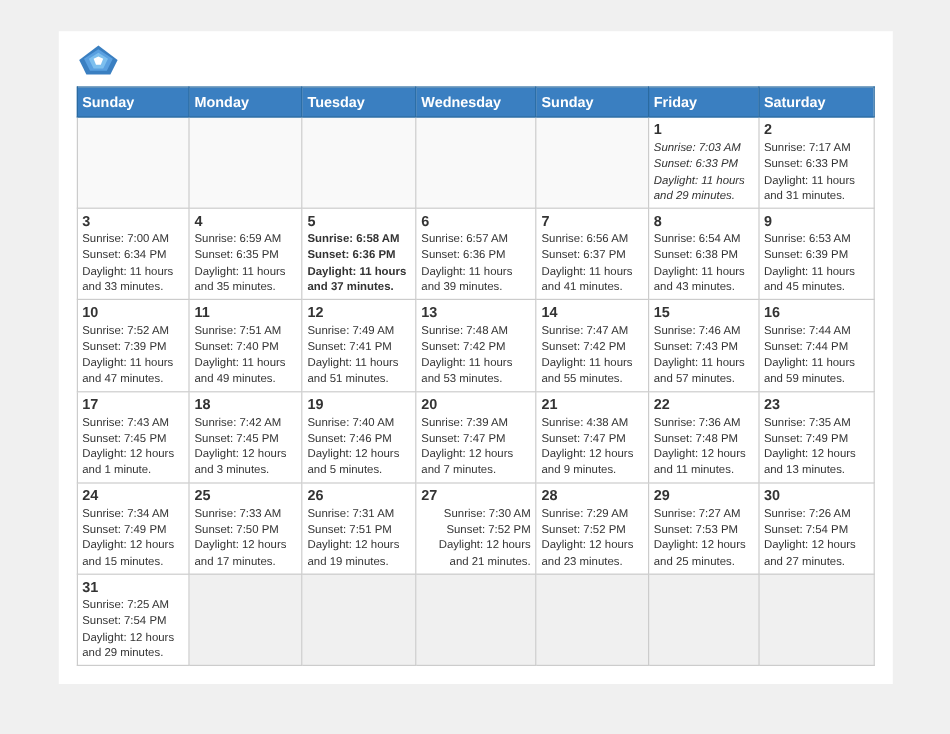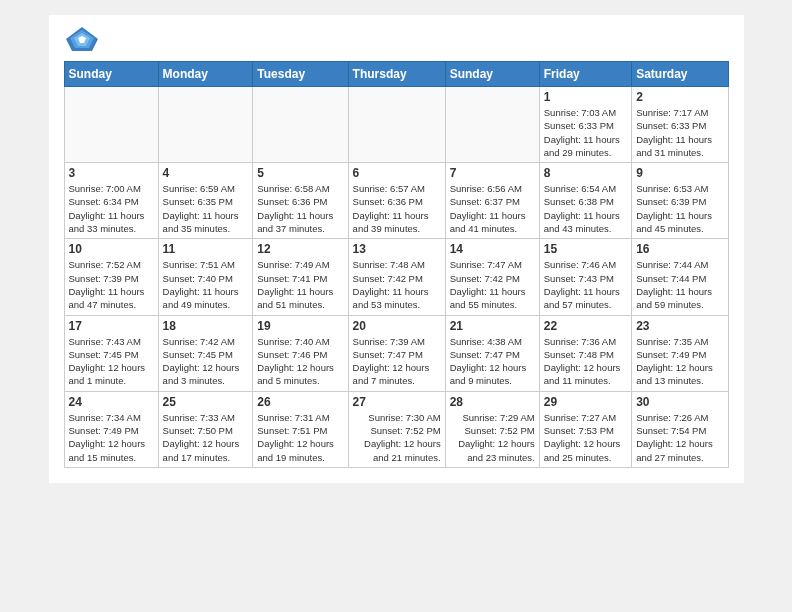--- a/index.html
+++ b/index.html
@@ -6,21 +6,21 @@
     body {
       font-family: Arial, sans-serif;
       background: #f0f0f0;
       width: 792px;
       min-height: 612px;
       padding: 10px;
     }
     .page {
       background: #fff;
       width: 695px;
-      margin: 5px auto;
+      margin: 16px auto;
       padding: 10px 15px 15px;
     }
     .header {
       display: flex;
       justify-content: space-between;
       align-items: flex-start;
       margin-bottom: 8px;
     }
     .logo {
       display: flex;
@@ -116,36 +116,36 @@
       <div class="subtitle"></div>
     </div>
   </div>
 
   <table class="calendar">
     <thead>
       <tr>
       <th>Sunday</th>
           <th>Monday</th>
           <th>Tuesday</th>
-          <th>Thursday</th>
+          <th>Wednesday</th>
           <th>Sunday</th>
           <th>Friday</th>
           <th>Saturday</th>
         </tr>
     </thead>
     <tbody id="calendar-body">
     <tr>
           <td class="empty"></td>
           <td class="empty"></td>
           <td class="empty"></td>
           <td class="empty"></td>
           <td class="empty"></td>
           <td>
             <span class="day-number">1</span>
-            <div class="day-info" style="white-space: pre-line;">Sunrise: 7:03 AM
+            <div class="day-info" style="white-space: pre-line; font-style: italic;">Sunrise: 7:03 AM
 Sunset: 6:33 PM
 Daylight: 11 hours
 and 29 minutes.</div>
           </td>
           <td>
             <span class="day-number">2</span>
             <div class="day-info" style="white-space: pre-line;">Sunrise: 7:17 AM
 Sunset: 6:33 PM
 Daylight: 11 hours
 and 31 minutes.</div>
@@ -161,21 +161,21 @@
           </td>
           <td>
             <span class="day-number">4</span>
             <div class="day-info" style="white-space: pre-line;">Sunrise: 6:59 AM
 Sunset: 6:35 PM
 Daylight: 11 hours
 and 35 minutes.</div>
           </td>
           <td>
             <span class="day-number">5</span>
-            <div class="day-info" style="white-space: pre-line;">Sunrise: 6:58 AM
+            <div class="day-info" style="white-space: pre-line; font-weight: bold;">Sunrise: 6:58 AM
 Sunset: 6:36 PM
 Daylight: 11 hours
 and 37 minutes.</div>
           </td>
           <td>
             <span class="day-number">6</span>
             <div class="day-info" style="white-space: pre-line;">Sunrise: 6:57 AM
 Sunset: 6:36 PM
 Daylight: 11 hours
 and 39 minutes.</div>
@@ -328,35 +328,50 @@
           </td>
           <td>
             <span class="day-number">27</span>
             <div class="day-info" style="white-space: pre-line; text-align: right;">Sunrise: 7:30 AM
 Sunset: 7:52 PM
 Daylight: 12 hours
 and 21 minutes.</div>
           </td>
           <td>
             <span class="day-number">28</span>
-            <div class="day-info" style="white-space: pre-line; text-align: right;">Sunrise: 7:29 AM
+            <div class="day-info" style="white-space: pre-line;">Sunrise: 7:29 AM
 Sunset: 7:52 PM
 Daylight: 12 hours
 and 23 minutes.</div>
           </td>
           <td>
             <span class="day-number">29</span>
             <div class="day-info" style="white-space: pre-line;">Sunrise: 7:27 AM
 Sunset: 7:53 PM
 Daylight: 12 hours
 and 25 minutes.</div>
           </td>
           <td>
             <span class="day-number">30</span>
             <div class="day-info" style="white-space: pre-line;">Sunrise: 7:26 AM
 Sunset: 7:54 PM
 Daylight: 12 hours
 and 27 minutes.</div>
           </td>
+        </tr>
+        <tr class="last-row">
+          <td>
+            <span class="day-number">31</span>
+            <div class="day-info" style="white-space: pre-line;">Sunrise: 7:25 AM
+Sunset: 7:54 PM
+Daylight: 12 hours
+and 29 minutes.</div>
+          </td>
+          <td class="empty"></td>
+          <td class="empty"></td>
+          <td class="empty"></td>
+          <td class="empty"></td>
+          <td class="empty"></td>
+          <td class="empty"></td>
         </tr>
       </tbody>
   </table>
 </div>
 
 </body></html>

